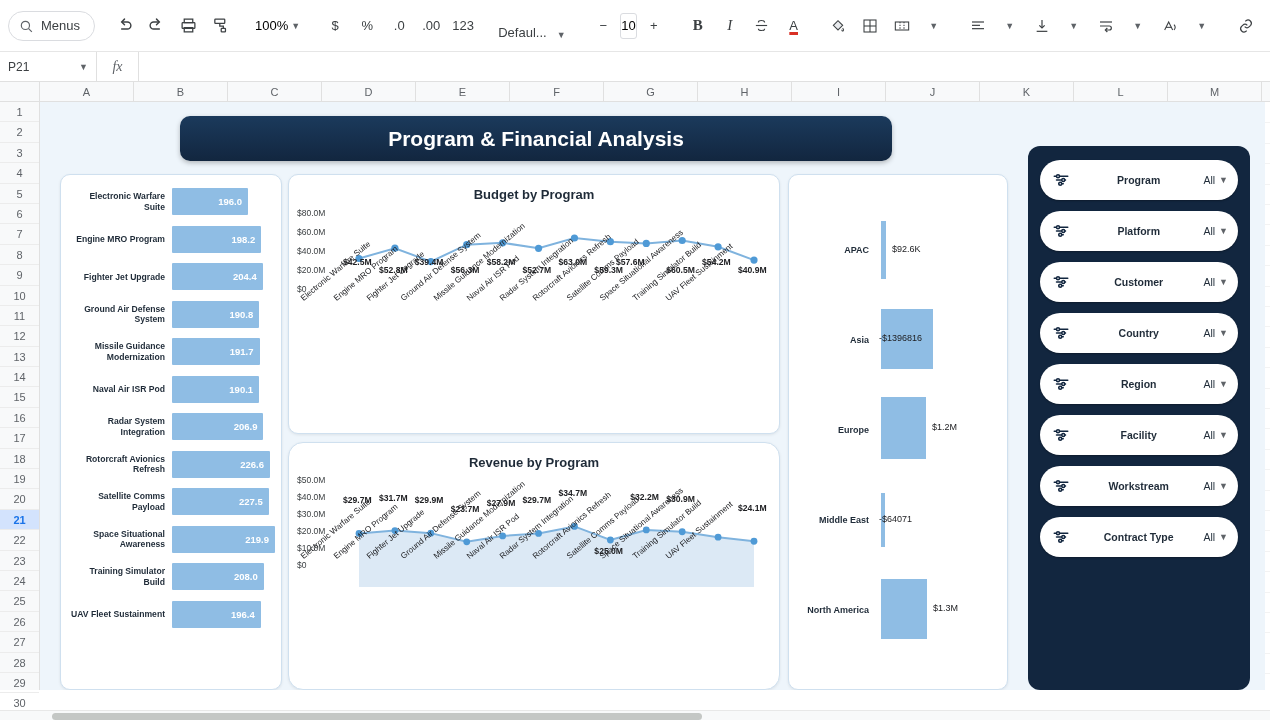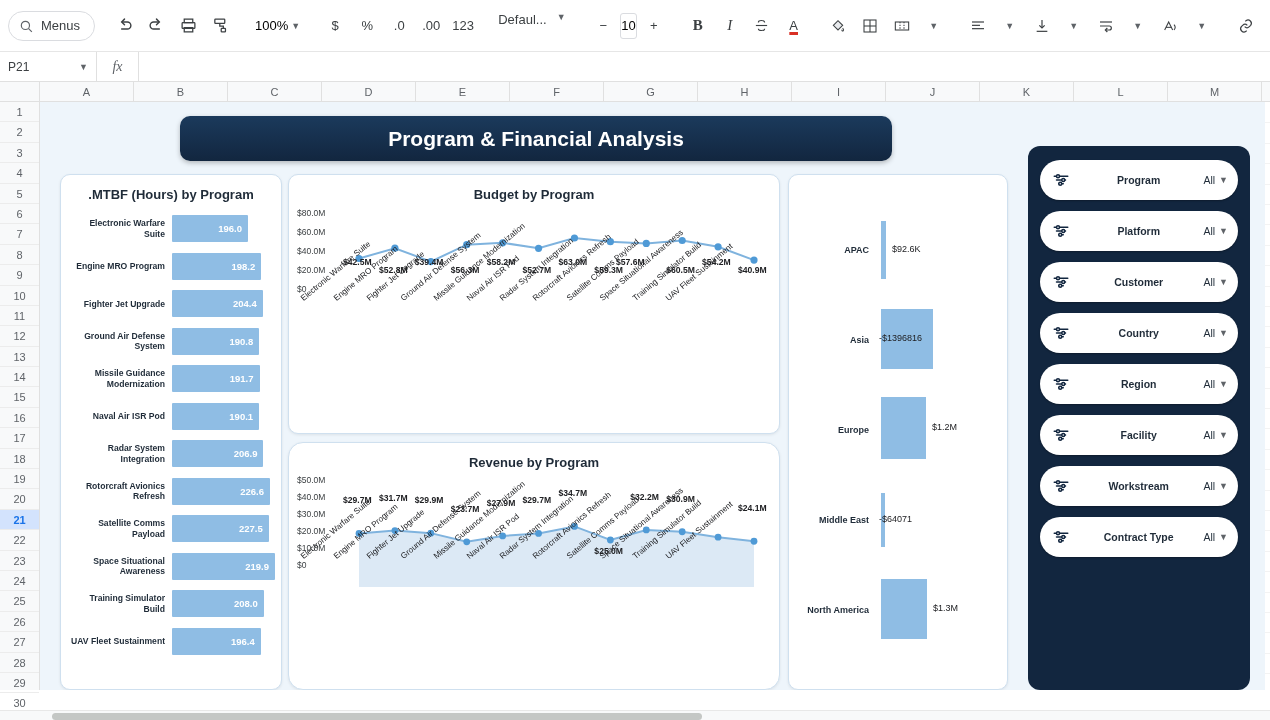--- a/index.html
+++ b/index.html
@@ -27,21 +27,21 @@
   .tb-btn {
     height: 30px; min-width: 30px; padding: 0 5px;
     display: flex; align-items: center; justify-content: center;
     border-radius: 4px; color: #3c4043; font-size: 13px;
     cursor: default;
   }
   .tb-sep { width: 1px; height: 22px; background: #e0e0e0; margin: 0 5px; }
   .zoom-ctl { display: flex; align-items: center; gap: 3px; padding: 0 6px; font-size: 13px; }
   .caret { font-size: 9px; color: #5f6368; }
   .font-sel {
-    display: flex; align-items: flex-start; gap: 10px;
+    display: flex; align-items: flex-end; gap: 10px;
     height: 28px; padding: 0 6px; font-size: 13px; color: #3c4043;
     min-width: 82px;
   }
   .fsize {
     width: 34px; height: 26px; border: 1px solid #dadce0; border-radius: 3px;
     display: flex; align-items: center; justify-content: center; font-size: 13px;
   }
   .bold-b { font-weight: bold; font-family: "Liberation Serif", serif; font-size: 15px;}
   .ital-i { font-style: italic; font-family: "Liberation Serif", serif; font-size: 15px;}
   .under-a { text-decoration: underline; text-decoration-color: #d93025; text-decoration-thickness: 3px; }
@@ -444,21 +444,20 @@
             <div class="gl-h" style="top: 571.2px;"></div>
           </div>
 
         <div class="dash" style="left:0;top:0;width:1225px">
 
           <div class="banner">
             <span>Program &amp; Financial Analysis</span>
           </div>
 
           <div class="card" id="card-mtbf">
-            <div class="card-title">.MTBF (Hours) by Program</div>
             <div id="mtbf-rows" style="margin-top:8px">
                 <div class="mtbf-row">
                   <div class="mtbf-label">Electronic Warfare Suite</div>
                   <div class="mtbf-bar" style="width: 76px; text-align: center;">196.0</div>
                 </div>
                 <div class="mtbf-row">
                   <div class="mtbf-label">Engine MRO Program</div>
                   <div class="mtbf-bar" style="width: 89.2017px; padding-left: 40px;">198.2</div>
                 </div>
                 <div class="mtbf-row">

